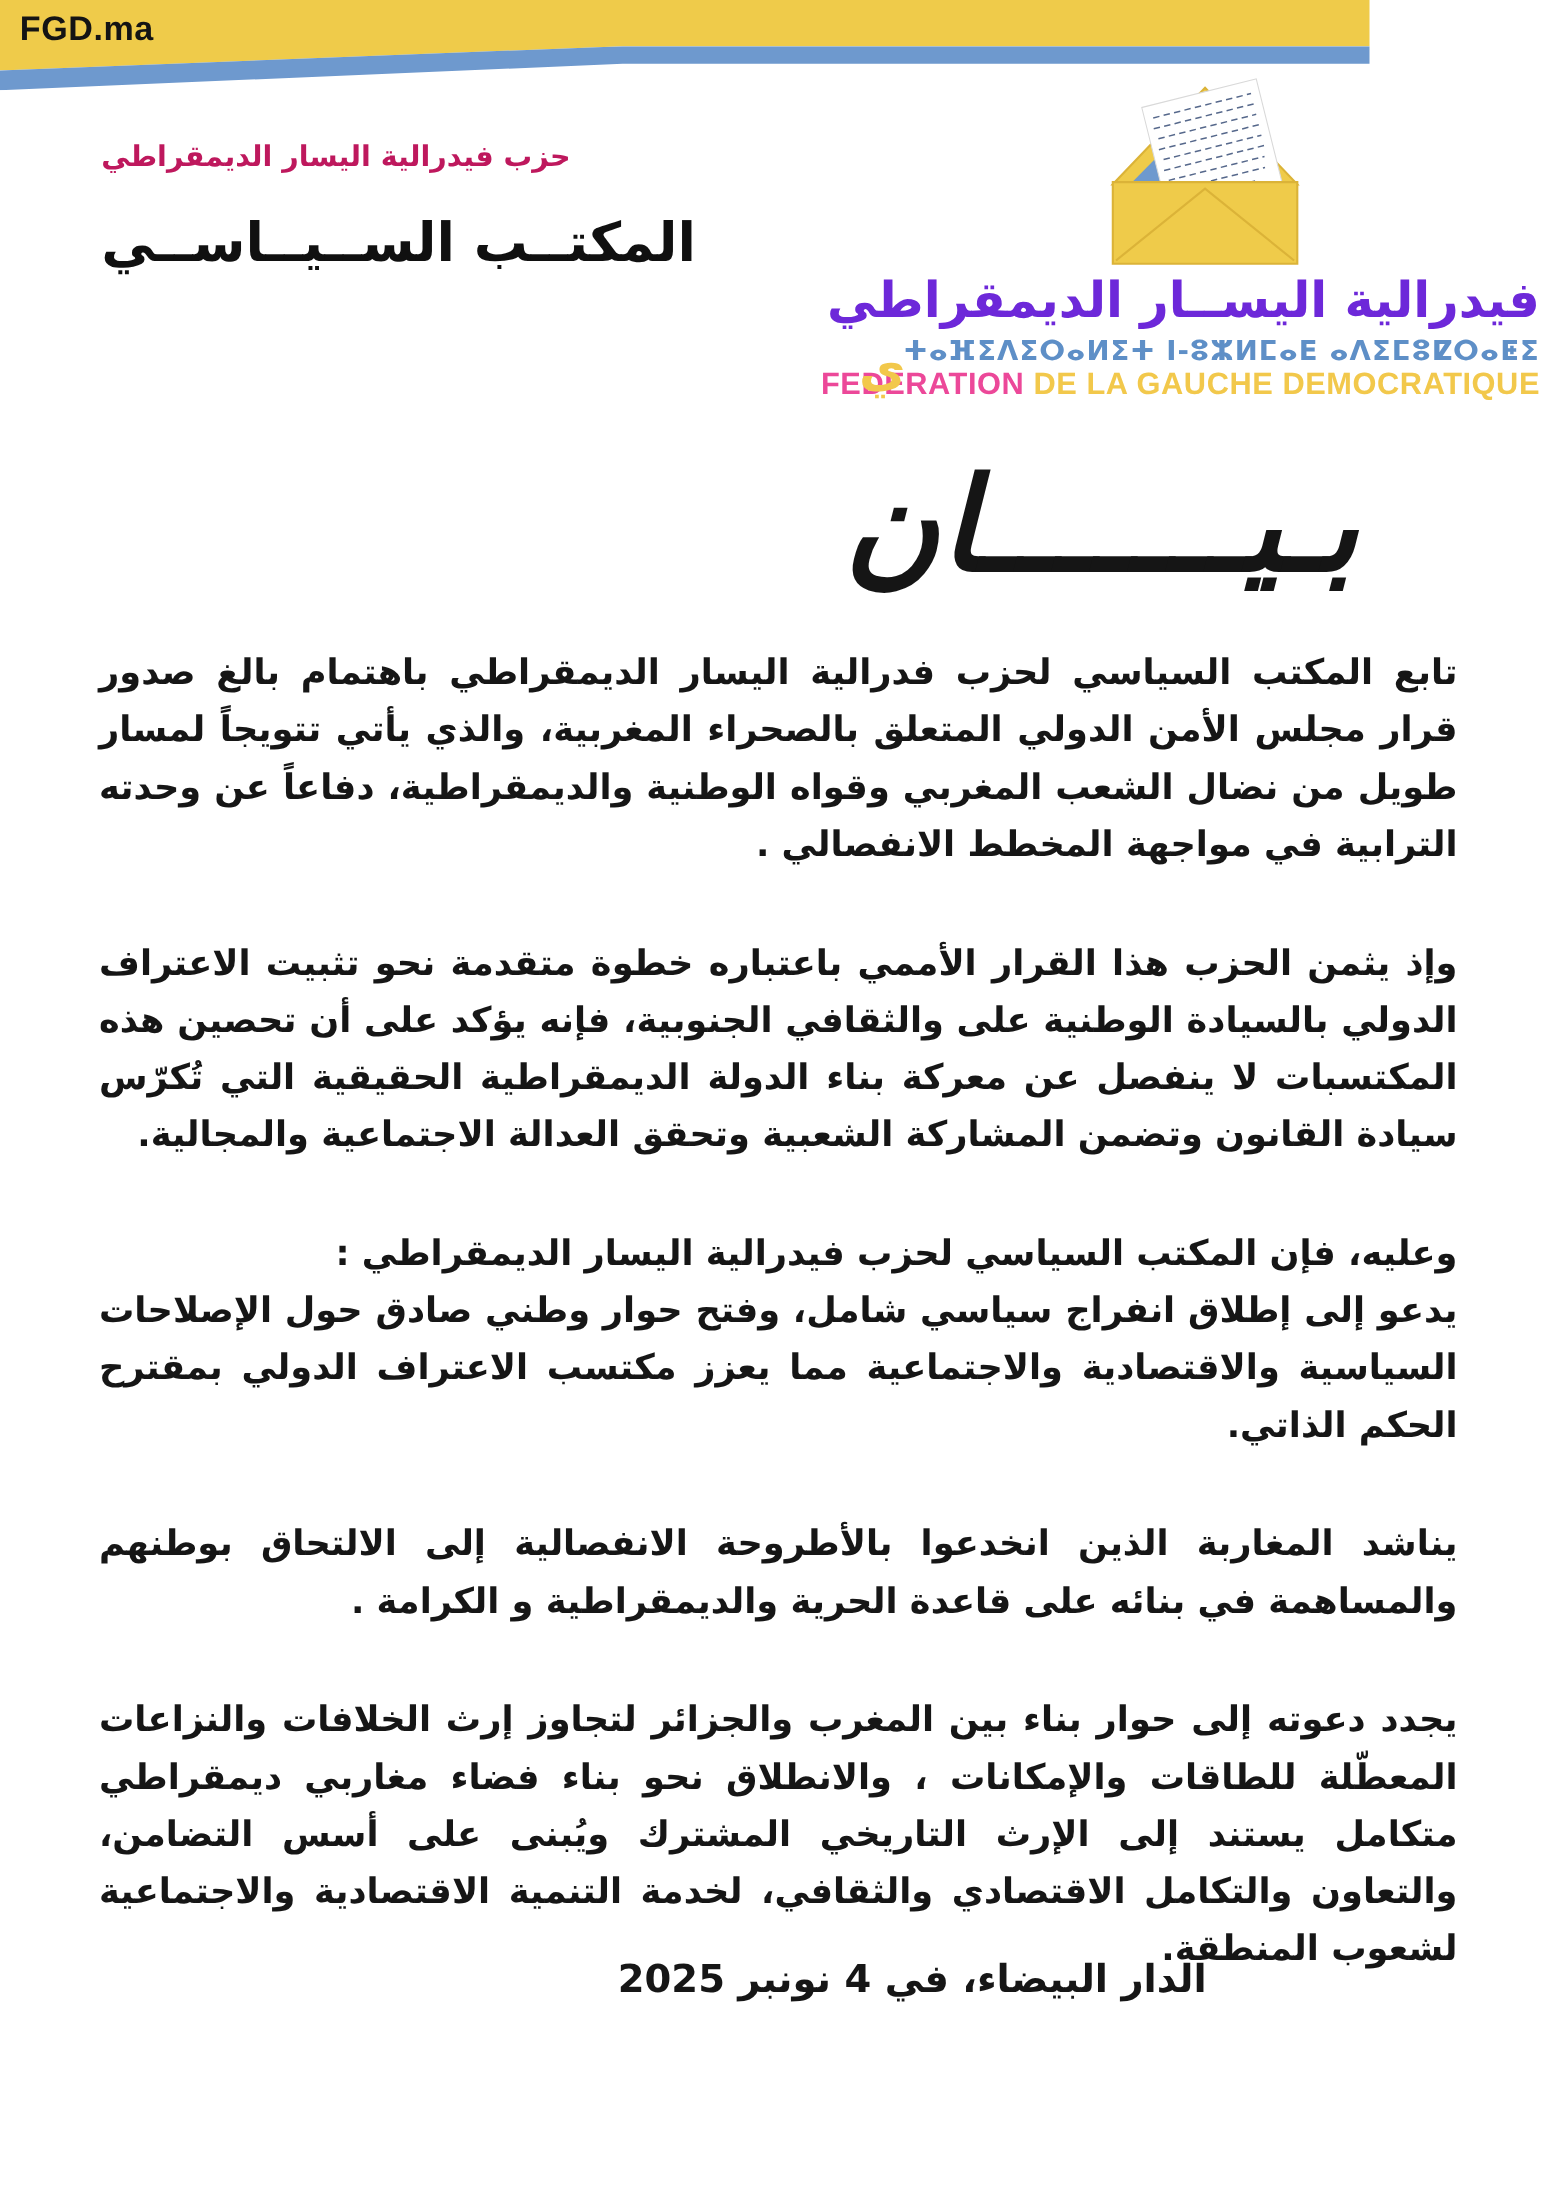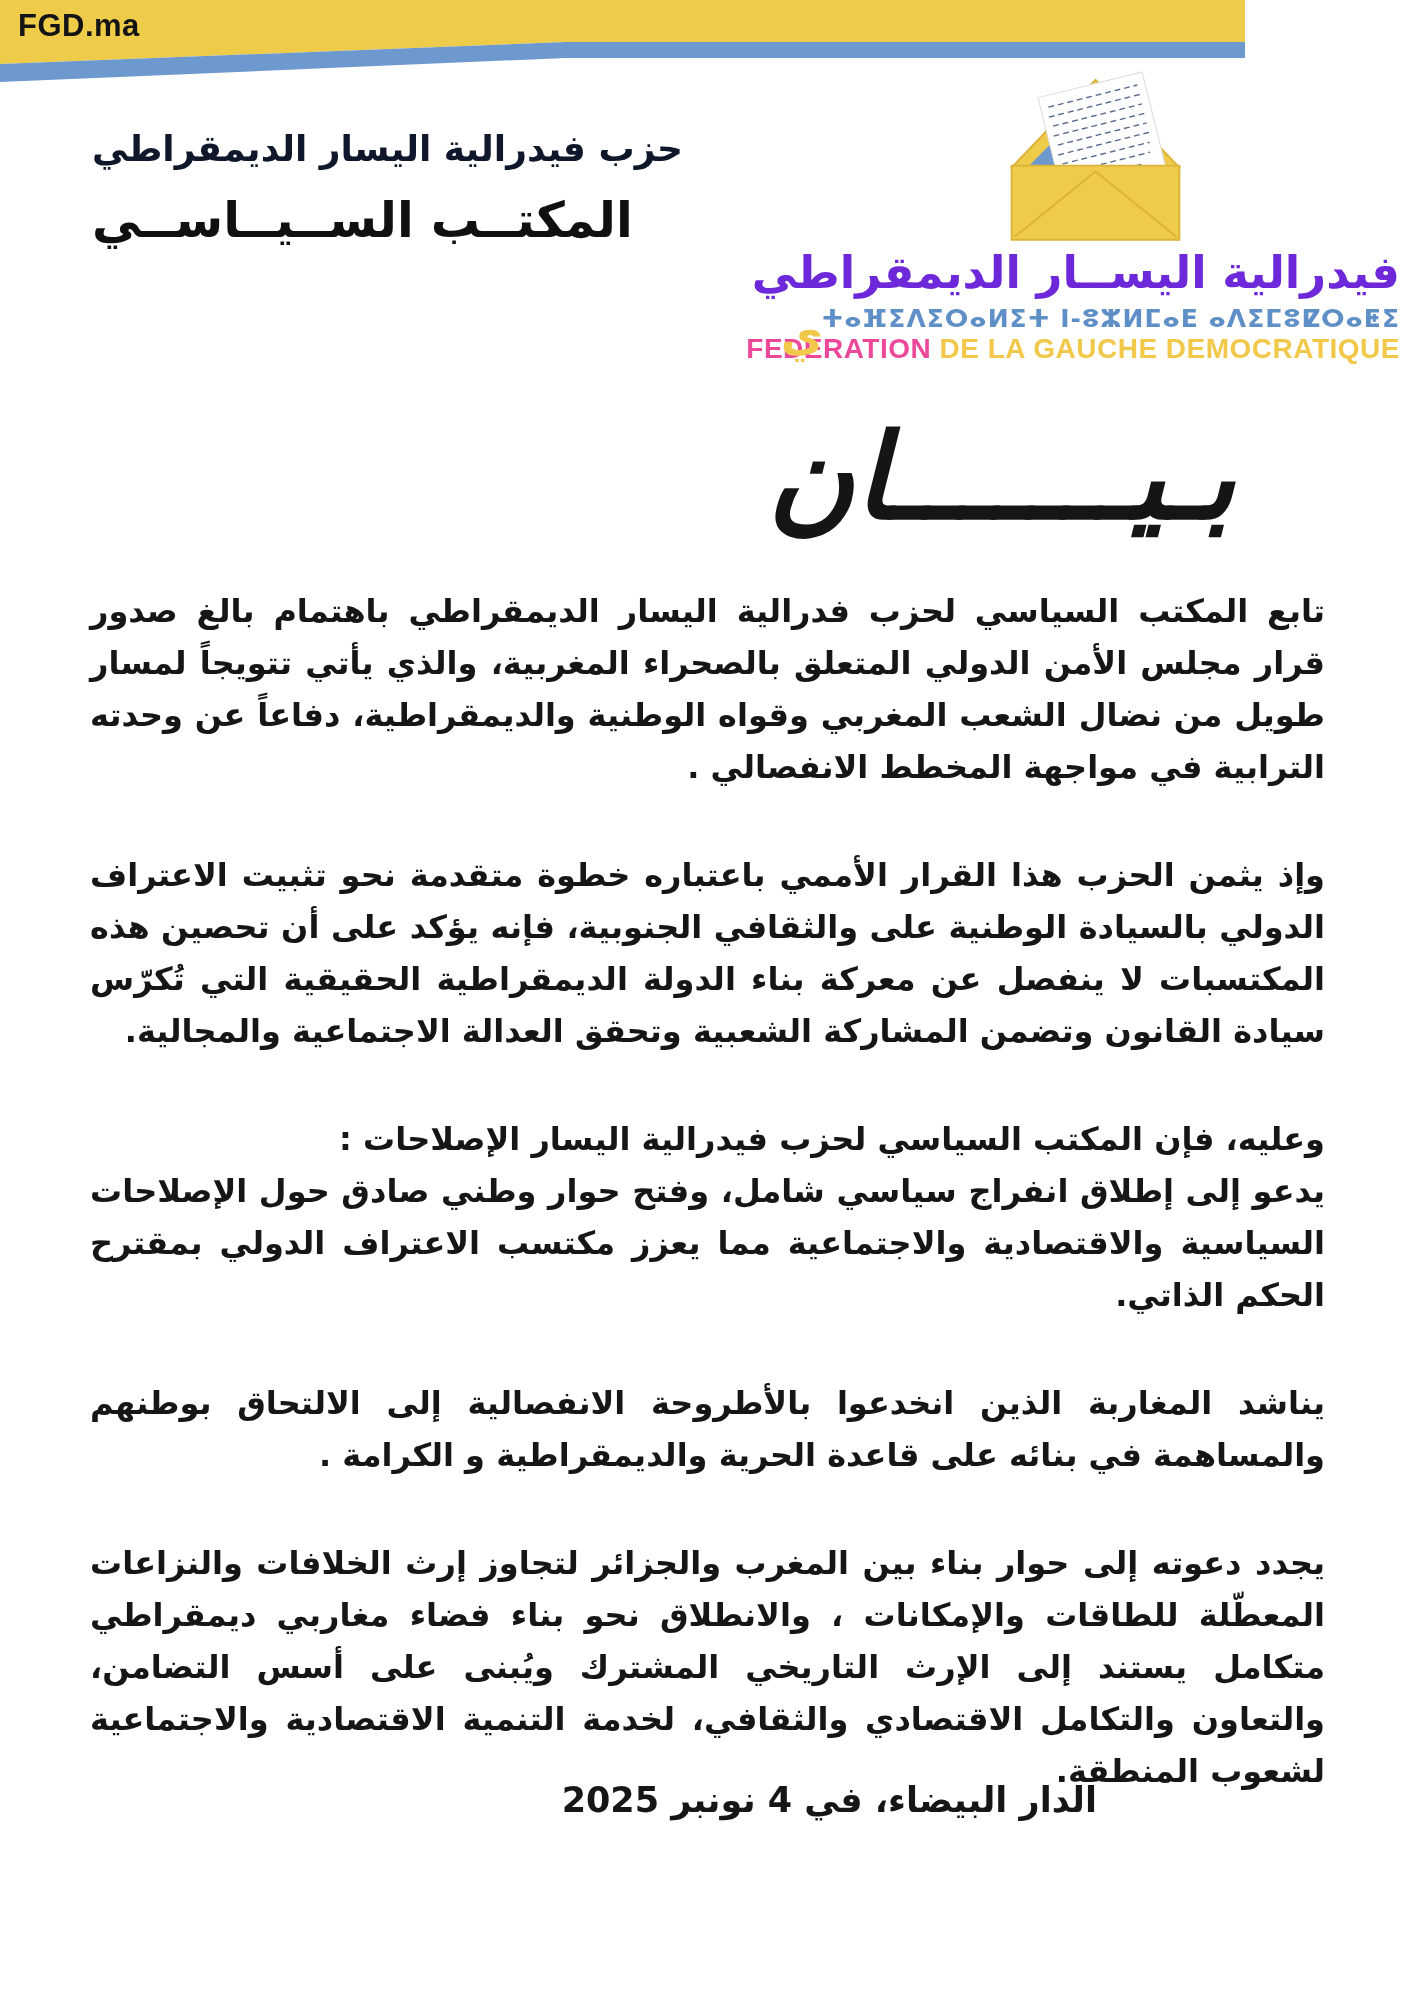--- a/index.html
+++ b/index.html
@@ -17,21 +17,21 @@
     position:absolute;inset:0;background:#6E99CE;
     clip-path:polygon(0 64px,566px 42px,1415px 42px,1415px 58px,566px 58px,0 82px);
   }
   .site-label{
     position:absolute;top:8px;left:18px;font-size:31px;font-weight:bold;
     color:#141414;letter-spacing:.5px;font-family:"Liberation Sans","DejaVu Sans",sans-serif;
   }
   
   .party-name{
     position:absolute;top:128px;left:92px;direction:rtl;white-space:nowrap;
-    font-size:36px;font-weight:bold;color:#0f172a;
+    font-size:26px;font-weight:bold;color:#be185d;
   }
   .bureau-name{
     position:absolute;top:192px;left:92px;direction:rtl;white-space:nowrap;
     font-size:49px;font-weight:bold;color:#101010;
   }
   
   .envelope{position:absolute;top:56px;left:998px;}
   .logo-ar{
     position:absolute;top:246px;right:15px;direction:rtl;white-space:nowrap;
     font-size:45px;font-weight:bold;color:#6d28d9;
@@ -109,21 +109,21 @@
     <span class="fr-blue">FEDERATION</span>
     <span class="fr-yellow">DE LA GAUCHE DEMOCRATIQUE</span>
   </div>
   <div class="logo-ya">ي</div>
 
   <h1 class="doc-title">بـيـــــــان</h1>
 
   <main class="body">
     <p>تابع المكتب السياسي لحزب فدرالية اليسار الديمقراطي باهتمام بالغ صدور قرار مجلس الأمن الدولي المتعلق بالصحراء المغربية، والذي يأتي تتويجاً لمسار طويل من نضال الشعب المغربي وقواه الوطنية والديمقراطية، دفاعاً عن وحدته الترابية في مواجهة المخطط الانفصالي .</p>
     <p>وإذ يثمن الحزب هذا القرار الأممي باعتباره خطوة متقدمة نحو تثبيت الاعتراف الدولي بالسيادة الوطنية على والثقافي الجنوبية، فإنه يؤكد على أن تحصين هذه المكتسبات لا ينفصل عن معركة بناء الدولة الديمقراطية الحقيقية التي تُكرّس سيادة القانون وتضمن المشاركة الشعبية وتحقق العدالة الاجتماعية والمجالية.</p>
-    <p class="tight">وعليه، فإن المكتب السياسي لحزب فيدرالية اليسار الإصلاحات :</p>
+    <p class="tight">وعليه، فإن المكتب السياسي لحزب فيدرالية اليسار الديمقراطي :</p>
     <p>يدعو إلى إطلاق انفراج سياسي شامل، وفتح حوار وطني صادق حول الإصلاحات السياسية والاقتصادية والاجتماعية مما يعزز مكتسب الاعتراف الدولي بمقترح الحكم الذاتي.</p>
     <p>يناشد المغاربة الذين انخدعوا بالأطروحة الانفصالية إلى الالتحاق بوطنهم والمساهمة في بنائه على قاعدة الحرية والديمقراطية و الكرامة .</p>
     <p>يجدد دعوته إلى حوار بناء بين المغرب والجزائر لتجاوز إرث الخلافات والنزاعات المعطّلة للطاقات والإمكانات ، والانطلاق نحو بناء فضاء مغاربي ديمقراطي متكامل يستند إلى الإرث التاريخي المشترك ويُبنى على أسس التضامن، والتعاون والتكامل الاقتصادي والثقافي، لخدمة التنمية الاقتصادية والاجتماعية لشعوب المنطقة.</p>
   </main>
 
   <div class="date-line">الدار البيضاء، في 4 نونبر 2025</div>
 
 </div>
 
 </body></html>

